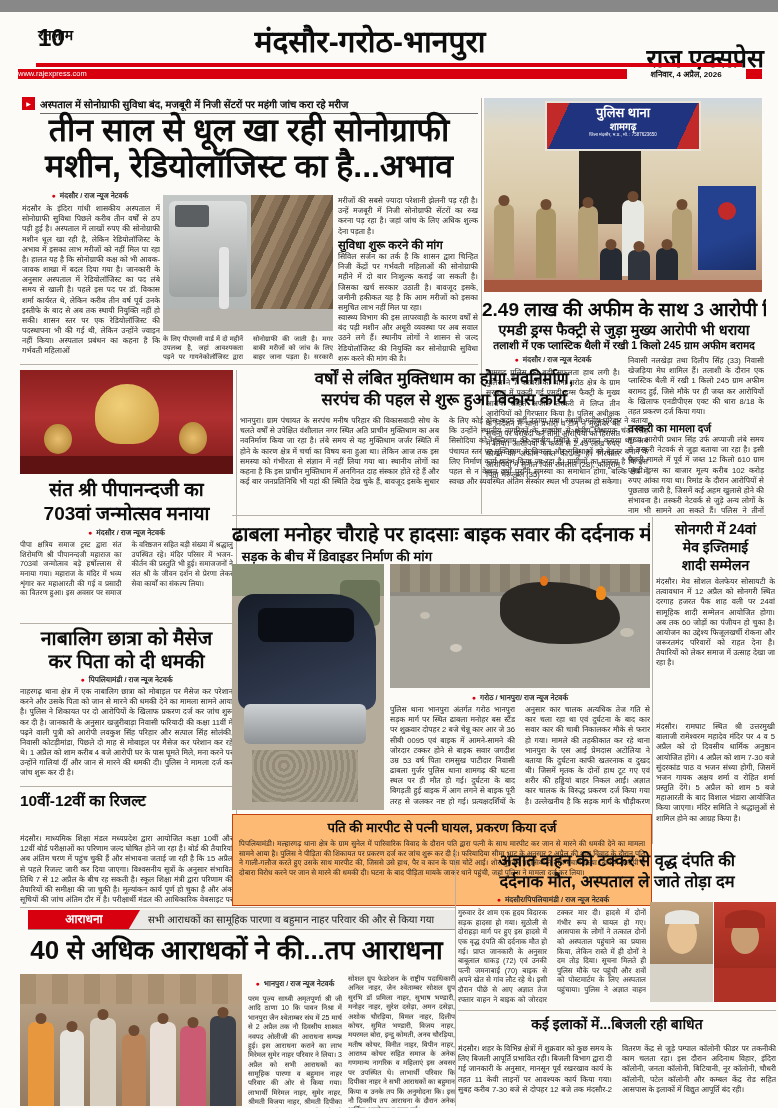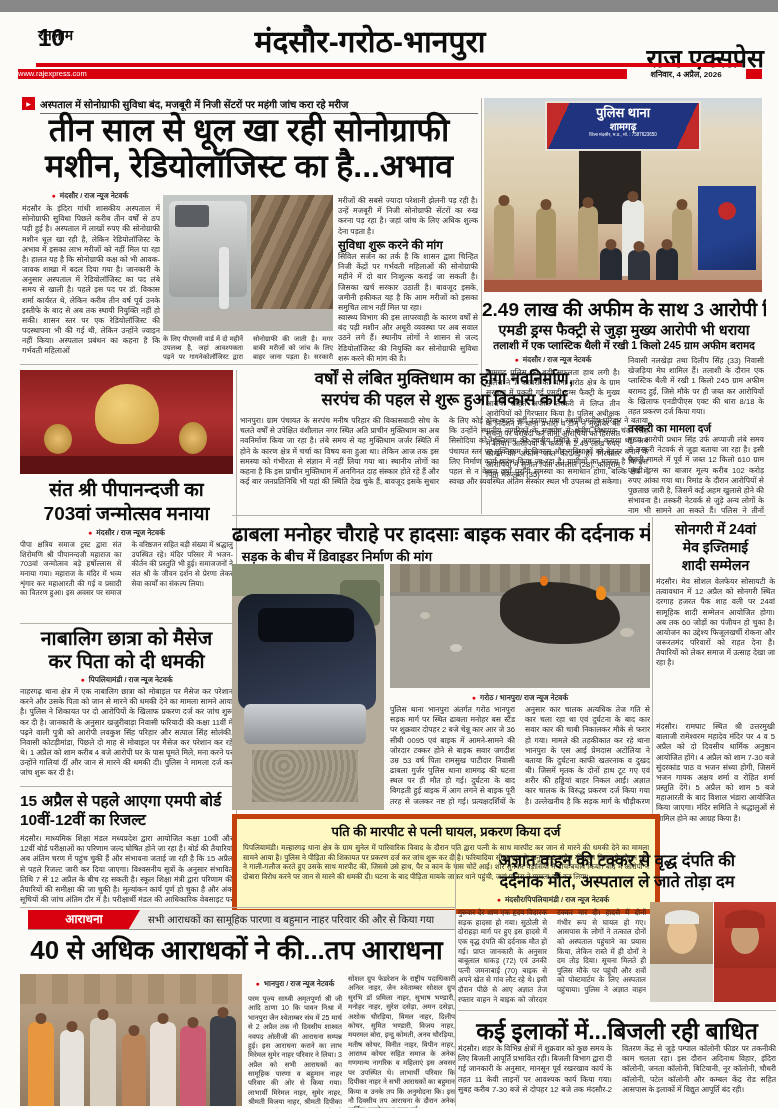--- a/index.html
+++ b/index.html
@@ -130,21 +130,20 @@
   </div>
   <div class="abs byline" style="left:20px;top:662px;width:213px;">
     <span class="dot">●</span>
     <span>पिपलियामंडी / राज न्यूज नेटवर्क</span>
   </div>
   <div class="abs body-txt" style="left:20px;top:675px;width:213px;height:96px;">नाहरगढ़ थाना क्षेत्र में एक नाबालिग छात्रा को मोबाइल पर मैसेज कर परेशान करने और उसके पिता को जान से मारने की धमकी देने का मामला सामने आया है। पुलिस ने शिकायत पर दो आरोपियों के खिलाफ प्रकरण दर्ज कर जांच शुरू कर दी है। जानकारी के अनुसार खजुरीबाड़ा निवासी फरियादी की कक्षा 11वीं में पढ़ने वाली पुत्री को आरोपी लवकुश सिंह परिहार और सत्पाल सिंह सोलंकी, निवासी कोटड़ीमांडा, पिछले दो माह से मोबाइल पर मैसेज कर परेशान कर रहे थे। 1 अप्रैल को शाम करीब 4 बजे आरोपी घर के पास घूमते मिले, मना करने पर उन्होंने गालियां दीं और जान से मारने की धमकी दी। पुलिस ने मामला दर्ज कर जांच शुरू कर दी है।</div>
 
   <div class="rule-h" style="left:20px;top:774px;width:213px;"></div>
 
   <div class="abs hl" style="left:20px;top:779px;width:213px;font-size:15.5px;line-height:1.25;">
-    <div>15 अप्रैल से पहले आएगा एमपी बोर्ड</div>
     <div>10वीं-12वीं का रिजल्ट</div>
   </div>
   <div class="abs body-txt" style="left:20px;top:822px;width:213px;height:70px;">मंदसौर। माध्यमिक शिक्षा मंडल मध्यप्रदेश द्वारा आयोजित कक्षा 10वीं और 12वीं बोर्ड परीक्षाओं का परिणाम जल्द घोषित होने जा रहा है। बोर्ड की तैयारियां अब अंतिम चरण में पहुंच चुकी हैं और संभावना जताई जा रही है कि 15 अप्रैल से पहले रिजल्ट जारी कर दिया जाएगा। विश्वसनीय सूत्रों के अनुसार संभावित तिथि 7 से 12 अप्रैल के बीच रह सकती है। स्कूल शिक्षा मंत्री द्वारा परिणाम की तैयारियों की समीक्षा की जा चुकी है। मूल्यांकन कार्य पूर्ण हो चुका है और अंक सूचियों की जांच अंतिम दौर में है। परीक्षार्थी मंडल की आधिकारिक वेबसाइट पर अपना रिजल्ट देख सकेंगे।</div>
 
   <div class="rule-v" style="left:236px;top:358px;height:535px;"></div>
 
   <div class="abs hl center" style="left:240px;top:356px;width:408px;font-size:16.5px;line-height:1.3;">
     <div>वर्षों से लंबित मुक्तिधाम का होगा नवनिर्माण,</div>
     <div>सरपंच की पहल से शुरू हुआ विकास कार्य</div>
   </div>
@@ -183,21 +182,21 @@
 
   <div class="abs hl center" style="left:656px;top:508px;width:119px;font-size:14px;line-height:1.3;">
     <div>सोनगरी में 24वां</div>
     <div>मेव इज्तिमाई</div>
     <div>शादी सम्मेलन</div>
   </div>
   <div class="abs body-txt" style="left:656px;top:565px;width:119px;height:92px;">मंदसौर। मेव सोशल वेलफेयर सोसायटी के तत्वावधान में 12 अप्रैल को सोनगरी स्थित दरगाह हजरत पैक शाह वली पर 24वां सामूहिक शादी सम्मेलन आयोजित होगा। अब तक 60 जोड़ों का पंजीयन हो चुका है। आयोजन का उद्देश्य फिजूलखर्ची रोकना और जरूरतमंद परिवारों को राहत देना है। तैयारियों को लेकर समाज में उत्साह देखा जा रहा है।</div>
 
   <div class="abs body-txt" style="left:656px;top:710px;width:119px;height:120px;">मंदसौर। रामघाट स्थित श्री उत्तरमुखी बालाजी रामेश्वरम महादेव मंदिर पर 4 व 5 अप्रैल को दो दिवसीय धार्मिक अनुष्ठान आयोजित होंगे। 4 अप्रैल को शाम 7-30 बजे सुंदरकांड पाठ व भजन संध्या होगी, जिसमें भजन गायक अक्षय शर्मा व रोहित शर्मा प्रस्तुति देंगे। 5 अप्रैल को शाम 5 बजे महाआरती के बाद विशाल भंडारा आयोजित किया जाएगा। मंदिर समिति ने श्रद्धालुओं से शामिल होने का आग्रह किया है।</div>
 
-  <div class="abs" style="left:232px;top:802px;width:418px;height:90px;border:5px solid #c2410c;background:#fef9c3;">
+  <div class="abs" style="left:232px;top:802px;width:418px;height:90px;border:1px solid #c2410c;background:#fdba74;">
     <div class="hl center" style="font-size:13px;margin-top:3px;">पति की मारपीट से पत्नी घायल, प्रकरण किया दर्ज</div>
     <div class="body-txt" style="margin:3px 6px 0 6px;height:66px;font-size:7.2px;">पिपलियामंडी। मल्हारगढ़ थाना क्षेत्र के ग्राम सुनेल में पारिवारिक विवाद के दौरान पति द्वारा पत्नी के साथ मारपीट कर जान से मारने की धमकी देने का मामला सामने आया है। पुलिस ने पीड़िता की शिकायत पर प्रकरण दर्ज कर जांच शुरू कर दी है। फरियादिया सीमा भाट के अनुसार 2 अप्रैल की शाम विवाद के दौरान पति ने गाली-गलौज करते हुए उसके साथ मारपीट की, जिससे उसे हाथ, पैर व कान के पास चोटें आईं। शोर सुनकर पड़ोसियों ने बीच-बचाव किया। बाद में आरोपी ने दोबारा विरोध करने पर जान से मारने की धमकी दी। घटना के बाद पीड़िता मायके जाकर थाने पहुंची, जहां पुलिस ने मामला दर्ज कर लिया।</div>
   </div>
 
   <div class="rule-v" style="left:455px;top:838px;height:256px;"></div>
 
   <div class="abs hl center" style="left:458px;top:838px;width:318px;font-size:16.5px;line-height:1.25;">
     <div>अज्ञात वाहन की टक्कर से वृद्ध दंपति की</div>
     <div>दर्दनाक मौत, अस्पताल ले जाते तोड़ा दम</div>
   </div>
@@ -215,21 +214,21 @@
   </div>
   <div class="photo" style="left:714px;top:890px;width:62px;height:100px;">
     <div class="abs" style="inset:0;background:linear-gradient(180deg,#c23b2e,#8e2419);"></div>
     <div class="abs" style="left:50%;top:18px;transform:translateX(-50%);width:28px;height:34px;border-radius:50%;background:#c99d74;"></div>
     <div class="abs" style="left:50%;top:8px;transform:translateX(-50%);width:40px;height:18px;border-radius:50% 50% 0 0;background:#a32c20;"></div>
     <div class="abs" style="left:0;right:0;bottom:0;height:34px;background:#b03126;"></div>
   </div>
 
   <div class="rule-h" style="left:458px;top:998px;width:318px;"></div>
 
-  <div class="abs hl center" style="left:458px;top:1002px;width:318px;font-size:23px;">कई इलाकों में...बिजली रही बाधित</div>
+  <div class="abs hl center" style="left:458px;top:1002px;width:318px;font-size:14px;">कई इलाकों में...बिजली रही बाधित</div>
   <div class="abs body-txt cols2" style="left:458px;top:1032px;width:318px;height:60px;">मंदसौर। शहर के विभिन्न क्षेत्रों में शुक्रवार को कुछ समय के लिए बिजली आपूर्ति प्रभावित रही। बिजली विभाग द्वारा दी गई जानकारी के अनुसार, मानसून पूर्व रखरखाव कार्य के तहत 11 केवी लाइनों पर आवश्यक कार्य किया गया। सुबह करीब 7-30 बजे से दोपहर 12 बजे तक मंदसौर-2 वितरण केंद्र से जुड़े पम्पाल कॉलोनी फीडर पर तकनीकी काम चलता रहा। इस दौरान अदिनाथ विहार, इंदिरा कॉलोनी, जनता कॉलोनी, बिटियानी, नूर कॉलोनी, चौधरी कॉलोनी, पटेल कॉलोनी और कम्बल केंद्र रोड सहित आसपास के इलाकों में विद्युत आपूर्ति बंद रही।</div>
 
   <div class="rule-h" style="left:20px;top:895px;width:435px;"></div>
   <div class="abs" style="left:28px;top:898px;width:427px;height:19px;background:#eceae6;border-bottom:1px solid #9a958c;">
     <div style="position:absolute;left:0;top:0;width:112px;height:19px;background:#d8000f;color:#fff;font-weight:bold;font-size:12px;text-align:center;line-height:19px;clip-path:polygon(0 0,100% 0,90% 100%,0 100%);">आराधना</div>
     <div style="position:absolute;left:120px;top:0;width:304px;height:19px;font-weight:normal;font-size:10px;line-height:19px;white-space:nowrap;overflow:hidden;">सभी आराधकों का सामूहिक पारणा व बहुमान नाहर परिवार की और से किया गया</div>
   </div>
   <div class="abs hl center" style="left:18px;top:919px;width:437px;font-size:26px;">40 से अधिक आराधकों ने की...तप आराधना</div>
 
   <div class="photo" style="left:20px;top:962px;width:222px;height:132px;">

